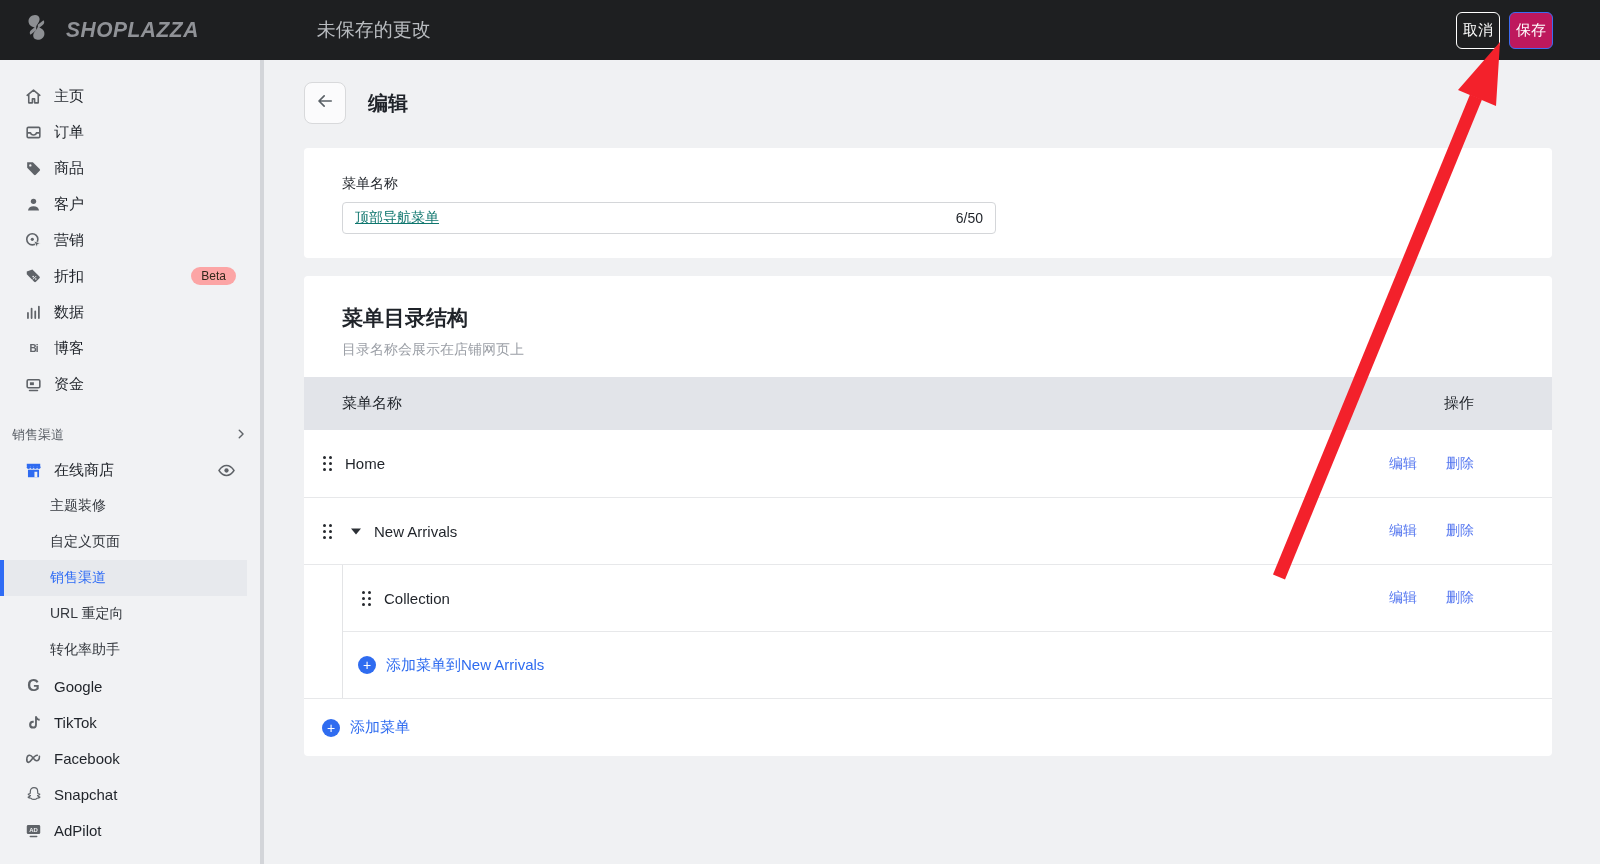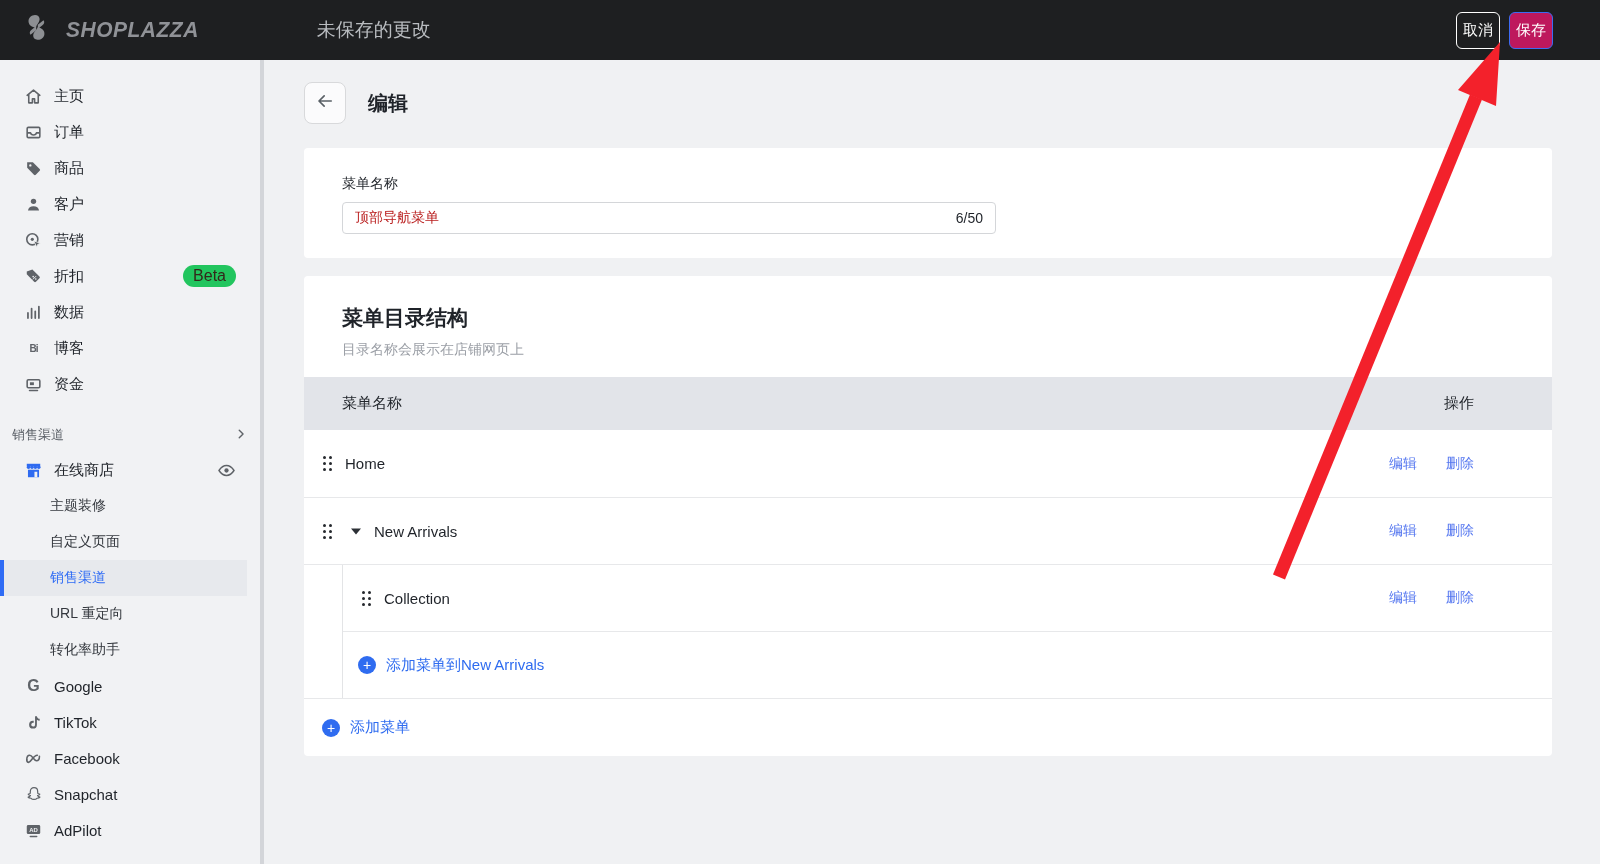--- a/index.html
+++ b/index.html
@@ -19,21 +19,21 @@
   .btn-cancel{background:transparent;border:1.5px solid #ffffff;color:#ffffff;}
   .btn-save{background:#be185d;border:1.5px solid #3d6bf3;color:#ffffff;}
 
   
   .sidebar{position:absolute;top:60px;left:0;bottom:0;width:260px;background:#f1f2f4;
     padding-top:18px;box-sizing:border-box;}
   .sb-scrollbar{position:absolute;top:60px;left:260px;bottom:0;width:4px;background:#d3d5d9;}
   .sb-item{height:36px;display:flex;align-items:center;padding:0 24px;font-size:15px;gap:11px;cursor:pointer;}
   .sb-item .ic{width:19px;height:19px;flex:0 0 19px;display:flex;align-items:center;justify-content:center;}
   .sb-item svg{display:block;}
-  .badge{margin-left:auto;background:#22c55e;color:#33281a;font-size:16px;
+  .badge{margin-left:auto;background:#fca5a5;color:#33281a;font-size:12px;
     border-radius:11px;padding:3px 10px;line-height:1;}
   .sb-section{height:34px;display:flex;align-items:center;padding:0 12px;margin-top:16px;
     font-size:13px;color:#5a5f66;cursor:pointer;}
   .sb-section .chev{margin-left:auto;}
   .sb-sub{height:36px;display:flex;align-items:center;padding-left:50px;font-size:14px;
     color:#33373d;cursor:pointer;margin-right:13px;}
   .sb-sub.active{background:#e7e9ed;color:#2f6cf5;border-left:4px solid #2f6cf5;padding-left:46px;}
   .txtic{font-weight:bold;color:#5f6368;}
 
   
@@ -41,22 +41,22 @@
     padding:22px 48px 0 40px;box-sizing:border-box;}
   .title-row{display:flex;align-items:center;}
   .back-btn{width:40px;height:40px;border:1px solid #d8d9db;border-radius:8px;background:#fbfbfc;
     display:flex;align-items:center;justify-content:center;cursor:pointer;}
   .page-title{font-size:20px;font-weight:bold;margin-left:22px;}
   .card{background:#ffffff;border-radius:4px;}
   .card1{margin-top:24px;padding:27px 38px;box-sizing:border-box;height:110px;}
   .field-label{font-size:14px;margin-bottom:9px;}
   .input-wrap{width:654px;height:32px;border:1px solid #d4d6d9;border-radius:4px;background:#fff;
     display:flex;align-items:center;padding:0 12px;box-sizing:border-box;}
-  .input-wrap input{border:none;outline:none;flex:1;font-size:14px;color:#b91c1c;
-    font-family:inherit;background:transparent;padding:0;}
+  .input-wrap input{border:none;outline:none;flex:1;font-size:14px;color:#0f766e;
+    font-family:inherit;background:transparent;padding:0;text-decoration:underline;}
   .char-count{font-size:14px;color:#1f2329;margin-left:10px;}
 
   .card2{margin-top:18px;padding:0 0 0 0;}
   .card2-head{padding:28px 38px 18px 38px;}
   .card2-title{font-size:21px;font-weight:600;}
   .card2-sub{font-size:14px;color:#9b9fa6;margin-top:9px;}
   .tbl-head{height:53px;background:#e2e4e9;display:flex;align-items:center;
     padding:0 78px 0 38px;font-size:15px;}
   .tbl-head .col-actions{margin-left:auto;}
   .row{height:67px;display:flex;align-items:center;padding:0 78px 0 18px;box-sizing:border-box;}

